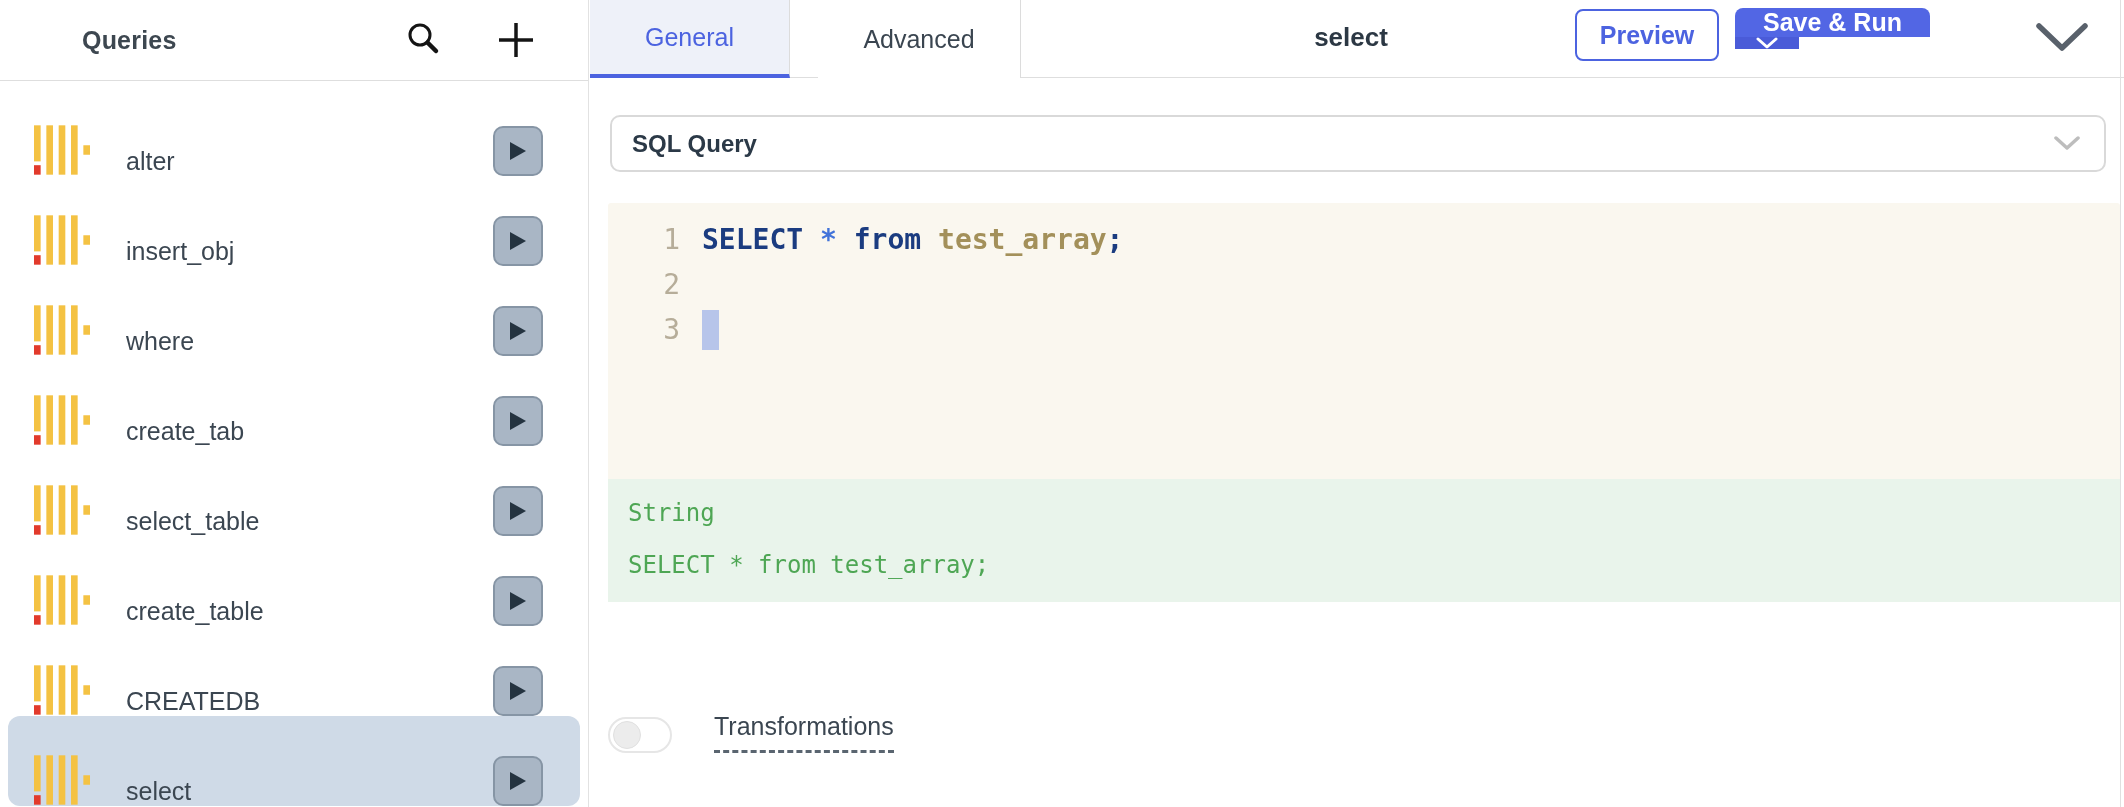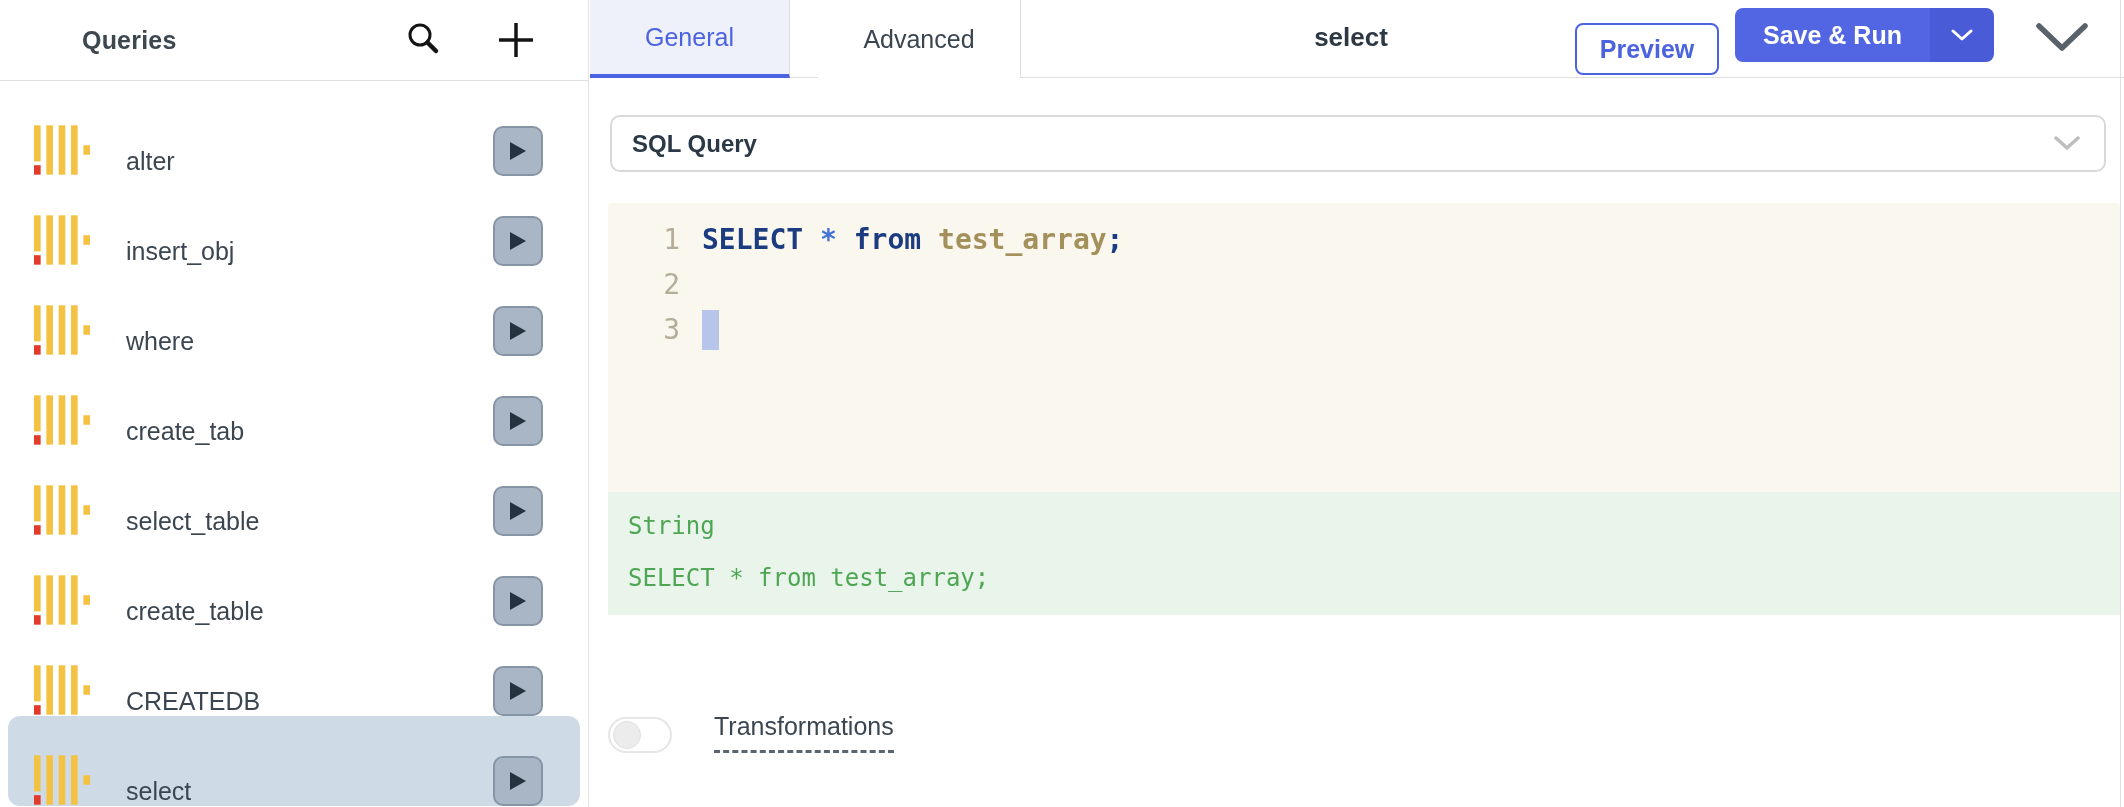--- a/index.html
+++ b/index.html
@@ -25,43 +25,43 @@
   .page-right-border { position:absolute; left:1530px; top:0; bottom:0; width:1px; background:#e0e0e0; }
 
   .topbar { position:relative; height:78px; border-bottom:1px solid var(--border); background:#fff; }
   .tabs { position:absolute; left:0; top:0; height:78px; display:flex;gap:28px; }
   .tab { width:200px; height:78px; display:flex; align-items:center; justify-content:center; font-size:25px; color:#3a4550; background:#fff; border-right:1px solid #dcdcdc; cursor:pointer; }
   .tab.active { background:var(--tab-active-bg); color:var(--accent); border-bottom:4px solid var(--accent); }
   .tab:nth-child(2){ width:203px; }
 
   .query-title { position:absolute; left:761px; top:0; height:74px; transform:translateX(-50%); display:flex; align-items:center; font-size:26px; font-weight:700; color:#2c3844; }
 
-  .preview-button { position:absolute; left:985px; top:23px; width:144px; height:52px; border:2px solid var(--accent); border-radius:8px; background:#fff; color:var(--accent); font-size:25px; font-weight:700; display:flex; align-items:center; justify-content:center; cursor:pointer; }
-  .save-run-button { position:absolute; left:1145px; top:8px; height:54px; border-radius:8px; overflow:hidden; display:flex; cursor:pointer; }
+  .preview-button { position:absolute; left:985px; top:9px; width:144px; height:52px; border:2px solid var(--accent); border-radius:8px; background:#fff; color:var(--accent); font-size:25px; font-weight:700; display:flex; align-items:center; justify-content:center; cursor:pointer; }
+  .save-run-button { position:absolute; left:1145px; top:8px; height:54px; border-radius:8px; overflow:hidden; display:flex; cursor:pointer;flex-direction:column; }
   .save-run-main { background:var(--accent-bg); color:#fff; font-size:25px; font-weight:700; display:flex; align-items:center; padding:0 28px; }
   .save-run-caret { width:64px; background:var(--accent-bg-dark); display:flex; align-items:center; justify-content:center; }
   .collapse-chevron { position:absolute; left:1446px; top:22px; width:52px; height:30px; display:flex; align-items:center; justify-content:center; cursor:pointer; }
 
   .content { position:absolute; left:0; top:78px; right:0; bottom:0; }
 
   .type-select { position:absolute; left:20px; top:37px; width:1496px; height:57px; border:2px solid #d9d9d9; border-radius:10px; background:#fff; display:flex; align-items:center; padding:0 24px 0 20px; cursor:pointer; }
   .type-select-value { flex:1; font-size:24px; color:#2b3947;font-weight:bold; }
 
   .code-editor { position:absolute; left:18px; top:125px; width:1512px; height:296px; background:var(--editor-bg); border-radius:3px; padding-top:14px; font-family:"DejaVu Sans Mono", monospace; cursor:text; }
   .code-line { height:45px; display:flex; align-items:center; }
   .line-number { width:72px; text-align:right; font-size:28px; color:var(--line-number); flex:0 0 auto; }
   .line-code { margin-left:22px; font-size:28px; font-weight:700; white-space:pre; display:flex; align-items:center; }
   .tok-keyword { color:var(--code-keyword); }
   .tok-operator { color:var(--code-operator); }
   .tok-identifier { color:var(--code-identifier); }
   .tok-punctuation { color:var(--code-keyword); }
   .tok-plain { color:var(--code-keyword); }
   .cursor-block { display:inline-block; width:17px; height:40px; background:var(--cursor); }
 
-  .result-preview { position:absolute; left:18px; top:414px; width:1512px; height:123px; background:var(--result-bg); padding:20px 0 0 20px; font-family:"DejaVu Sans Mono", monospace; color:var(--result-text); }
+  .result-preview { position:absolute; left:18px; top:401px; width:1512px; height:123px; background:var(--result-bg); padding:20px 0 0 20px; font-family:"DejaVu Sans Mono", monospace; color:var(--result-text); }
   .result-type { font-size:24px; }
   .result-query { font-size:24px; margin-top:24px; }
 
   .transform-row { position:absolute; left:18px; top:634px; display:flex; align-items:flex-end; }
   .toggle { width:64px; height:36px; border-radius:18px; border:2px solid #e6e6e6; background:#fff; position:relative; cursor:pointer; flex:0 0 auto; }
   .toggle-knob { position:absolute; left:3px; top:2px; width:28px; height:28px; border-radius:50%; background:#ececec; border:1px solid #e0e0e0; }
   .transform-label { margin-left:42px; font-size:25px; color:var(--text-primary); border-bottom:3px dashed #5a6570; padding-bottom:9px; cursor:pointer; }
 </style>
 </head>
 <body>

